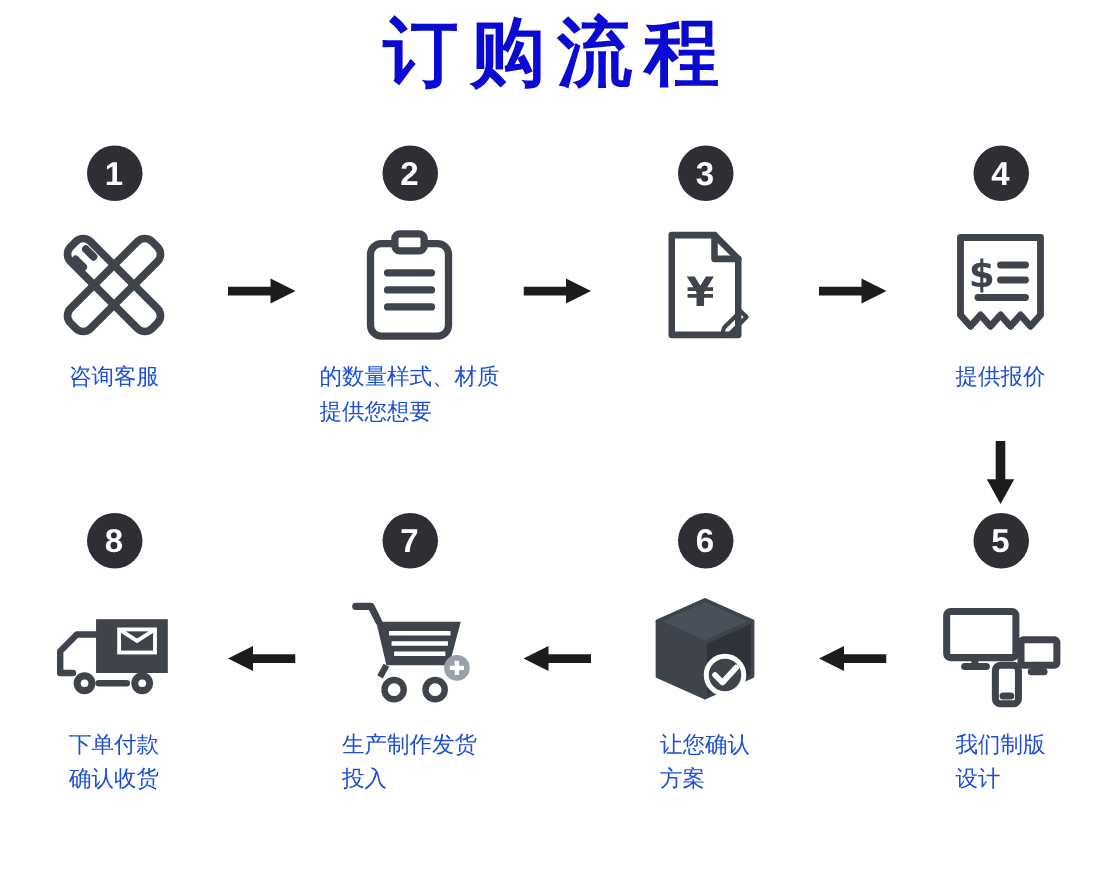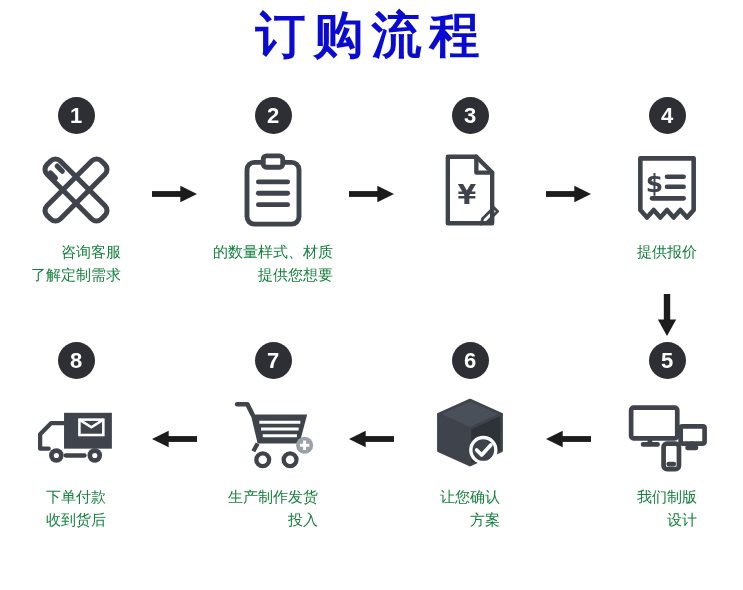--- a/index.html
+++ b/index.html
@@ -40,23 +40,23 @@
     font-size: 22px;
     font-weight: bold;
     display: flex; align-items: center; justify-content: center;
   }
   .icon-box {
     height: 100px;
     display: flex; align-items: center; justify-content: center;
     margin-top: 6px;
   }
   .caption {
-    text-align: right;
+    text-align: left;
     font-size: 15px;
-    color: #15803d;
+    color: #1d4ed8;
     line-height: 1.55;
     min-height: 48px;
   }
   .arrow-cell {
     display: flex;
     justify-content: center;
     align-items: flex-start;
     padding-top: 86px;
   }
   .down-row {
@@ -85,21 +85,20 @@
         <svg viewBox="0 0 96 96" width="82" height="82">
           <g fill="none" stroke="#3f444c" stroke-width="6" stroke-linejoin="round" stroke-linecap="round">
             <rect x="37" y="3" width="22" height="90" rx="8" transform="rotate(45 48 48)"></rect>
             <rect x="37" y="3" width="22" height="90" rx="8" transform="rotate(-45 48 48)"></rect>
             <path d="M26 20 l6 6 M18 28 l6 6"></path>
           </g>
         </svg>
       </div>
       <div class="caption">
         <div>咨询客服</div>
-        <div>了解定制需求</div>
       </div>
     </div>
 
     <div class="arrow-cell">
       <svg viewBox="0 0 54 22" width="50" height="22">
         <path d="M0 11 H36" stroke="#1c1c1c" stroke-width="7"></path>
         <polygon points="34,1 54,11 34,21" fill="#1c1c1c"></polygon>
       </svg>
     </div>
 
@@ -196,21 +195,21 @@
             <line x1="36" y1="72" x2="58" y2="72"></line>
           </g>
           <circle cx="25" cy="72" r="8.5" fill="#3f444c"></circle>
           <circle cx="25" cy="72" r="3" fill="#ffffff"></circle>
           <circle cx="70" cy="72" r="8.5" fill="#3f444c"></circle>
           <circle cx="70" cy="72" r="3" fill="#ffffff"></circle>
         </svg>
       </div>
       <div class="caption">
         <div>下单付款</div>
-        <div>收到货后</div>
+        <div>确认收货</div>
       </div>
     </div>
 
     <div class="arrow-cell">
       <svg viewBox="0 0 54 22" width="50" height="22">
         <polygon points="20,1 0,11 20,21" fill="#1c1c1c"></polygon>
         <path d="M18 11 H54" stroke="#1c1c1c" stroke-width="7"></path>
       </svg>
     </div>
 

